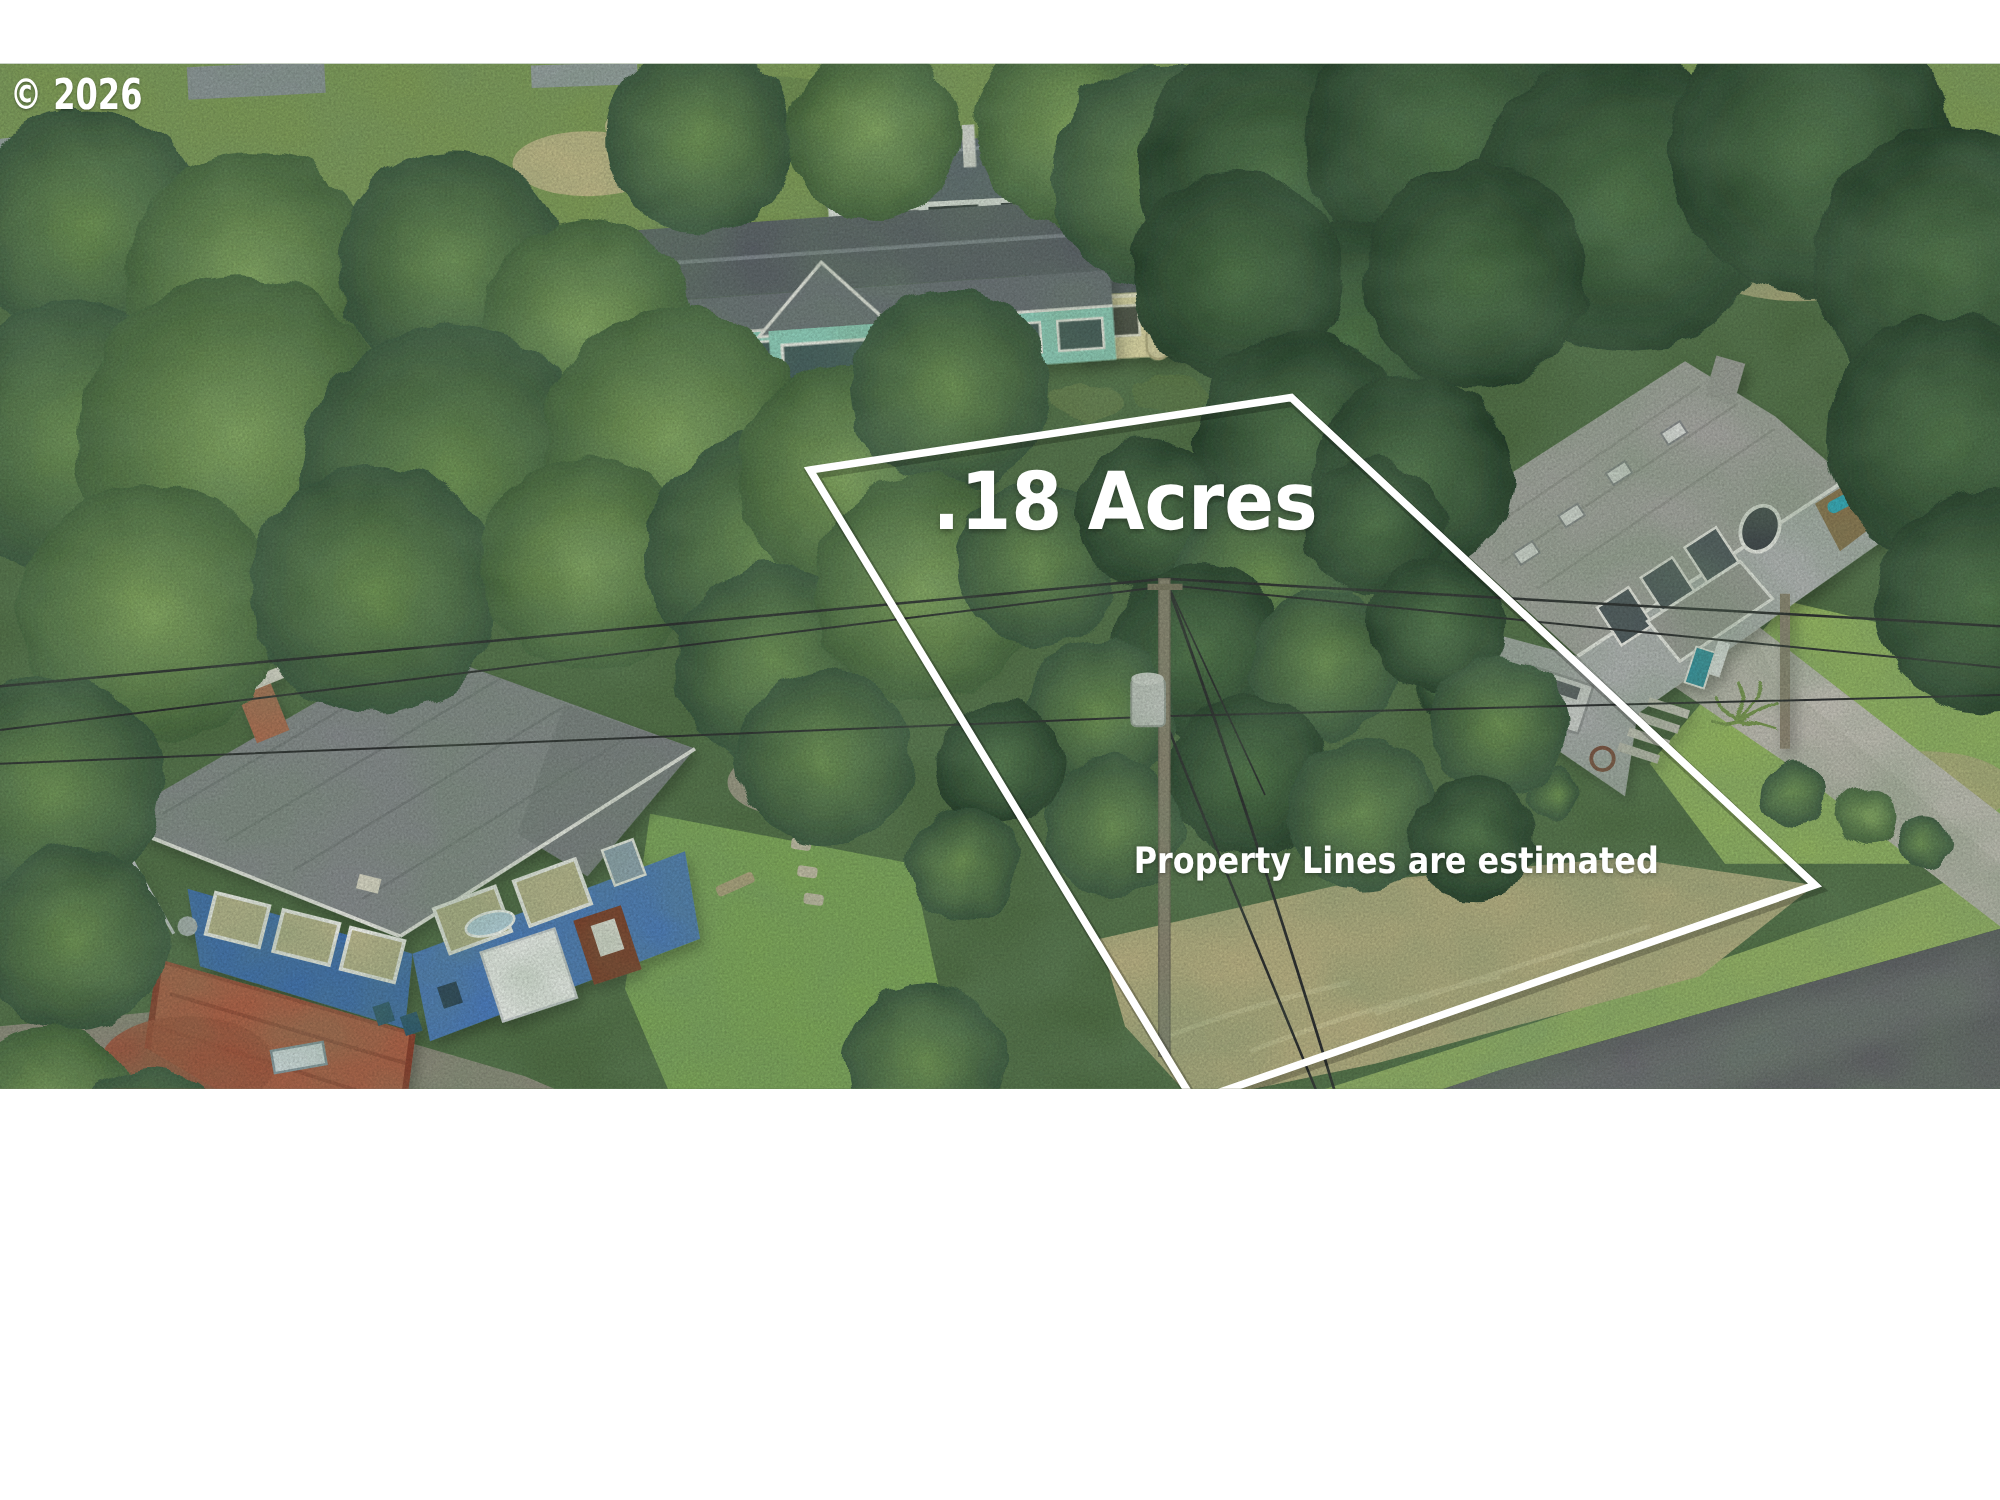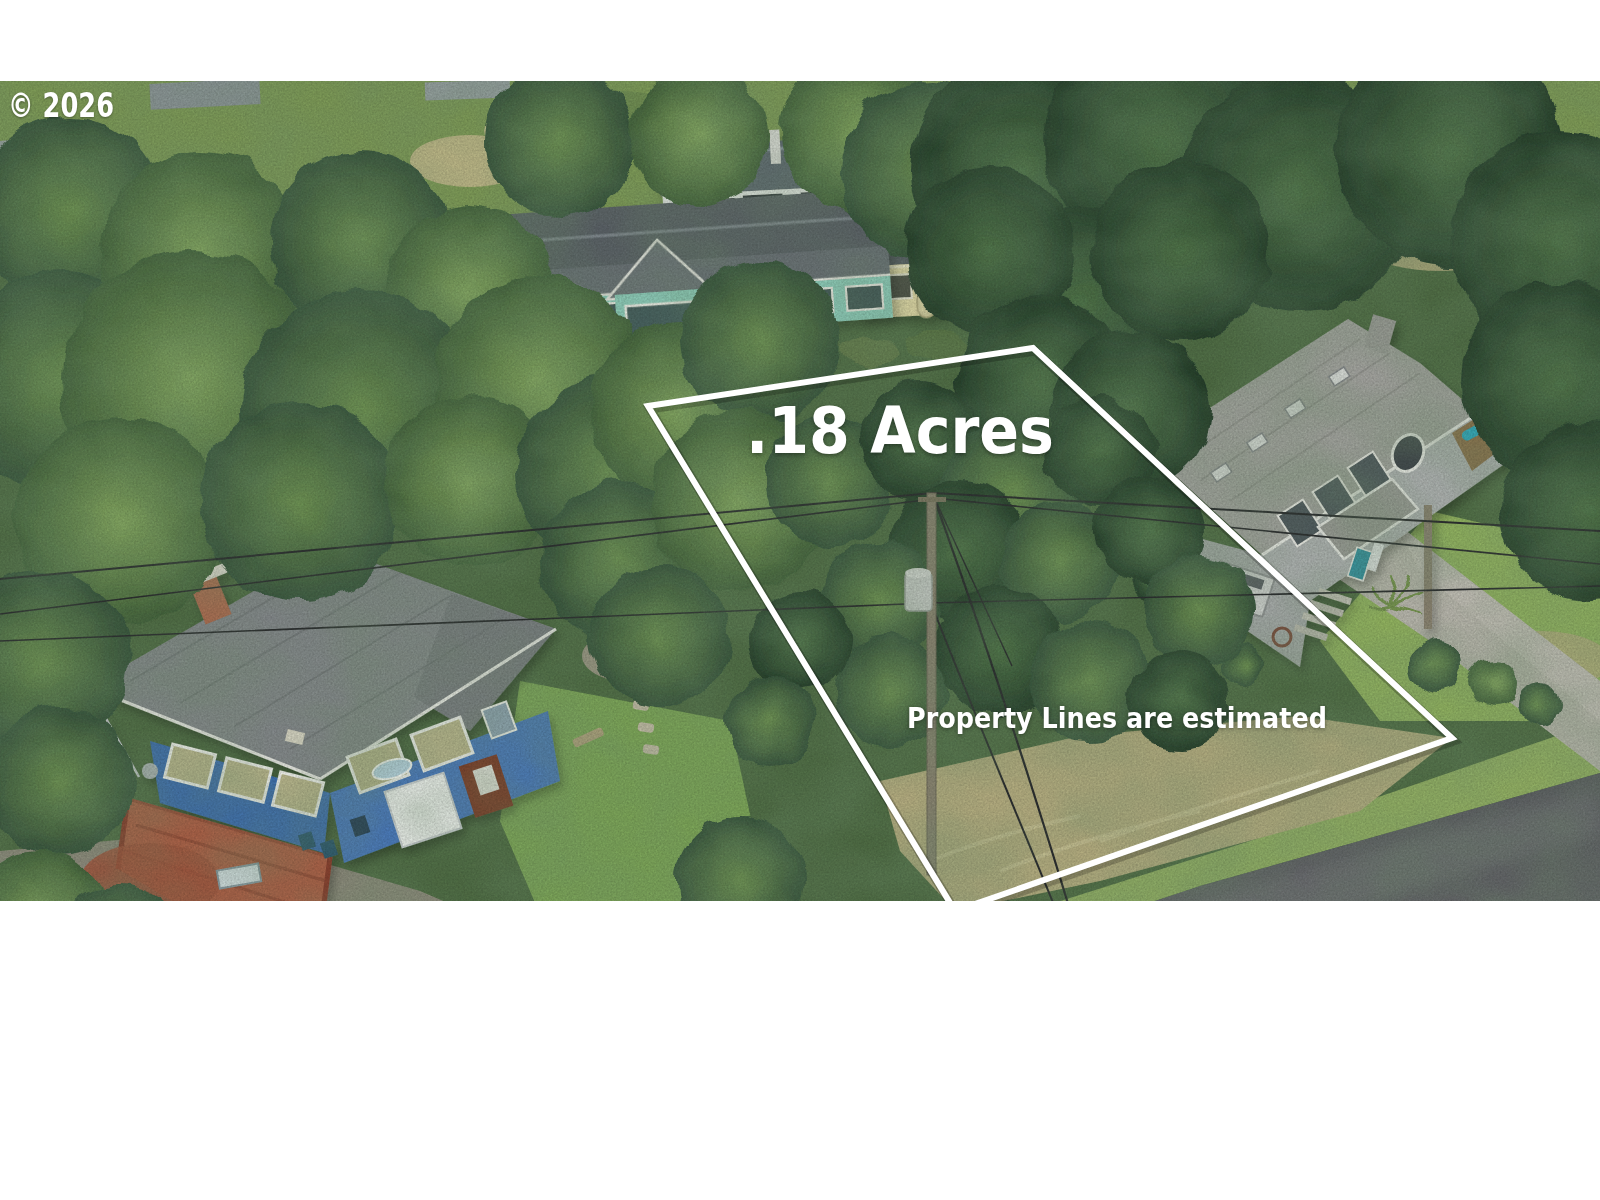--- a/index.html
+++ b/index.html
@@ -1,21 +1,21 @@
 <!DOCTYPE html>
 <html><head>
 <meta charset="utf-8">
 <style>
   html,body{margin:0;padding:0;background:#ffffff;}
   .stage{position:relative;width:1600px;height:1200px;background:#ffffff;overflow:hidden;
          font-family:"DejaVu Sans",sans-serif;}
   .letterbox{position:absolute;left:0;width:1600px;background:#ffffff;}
   .letterbox.top{top:0;height:65px;}
   .letterbox.bottom{top:1132px;height:68px;}
-  .photo{position:absolute;left:0;top:81px;width:1600px;height:820px;overflow:hidden;background:#4d6a42;}
+  .photo{position:absolute;left:0;top:51px;width:1600px;height:820px;overflow:hidden;background:#4d6a42;}
   .photo svg{display:block;width:1600px;height:1067px;}
   text.ovl{font-family:"DejaVu Sans",sans-serif;font-weight:700;fill:#ffffff;
            paint-order:stroke;}
 </style>
 </head>
 <body>
 
 <div class="stage">
   <div class="letterbox top"></div>
 

